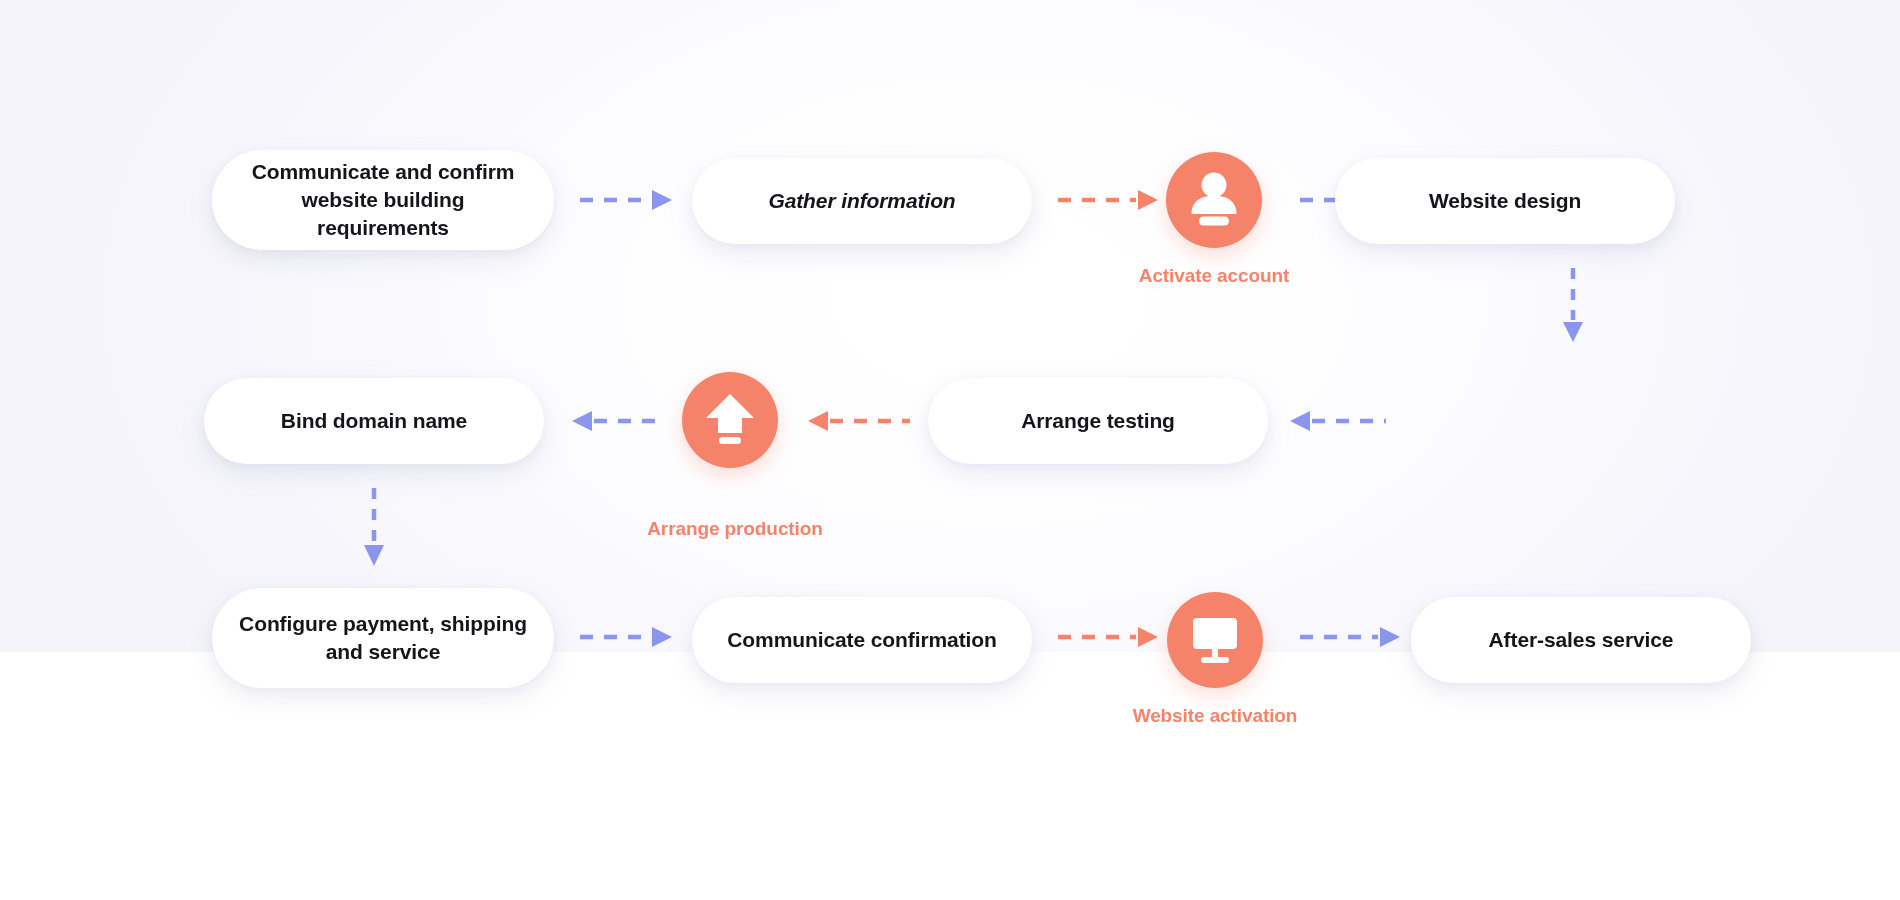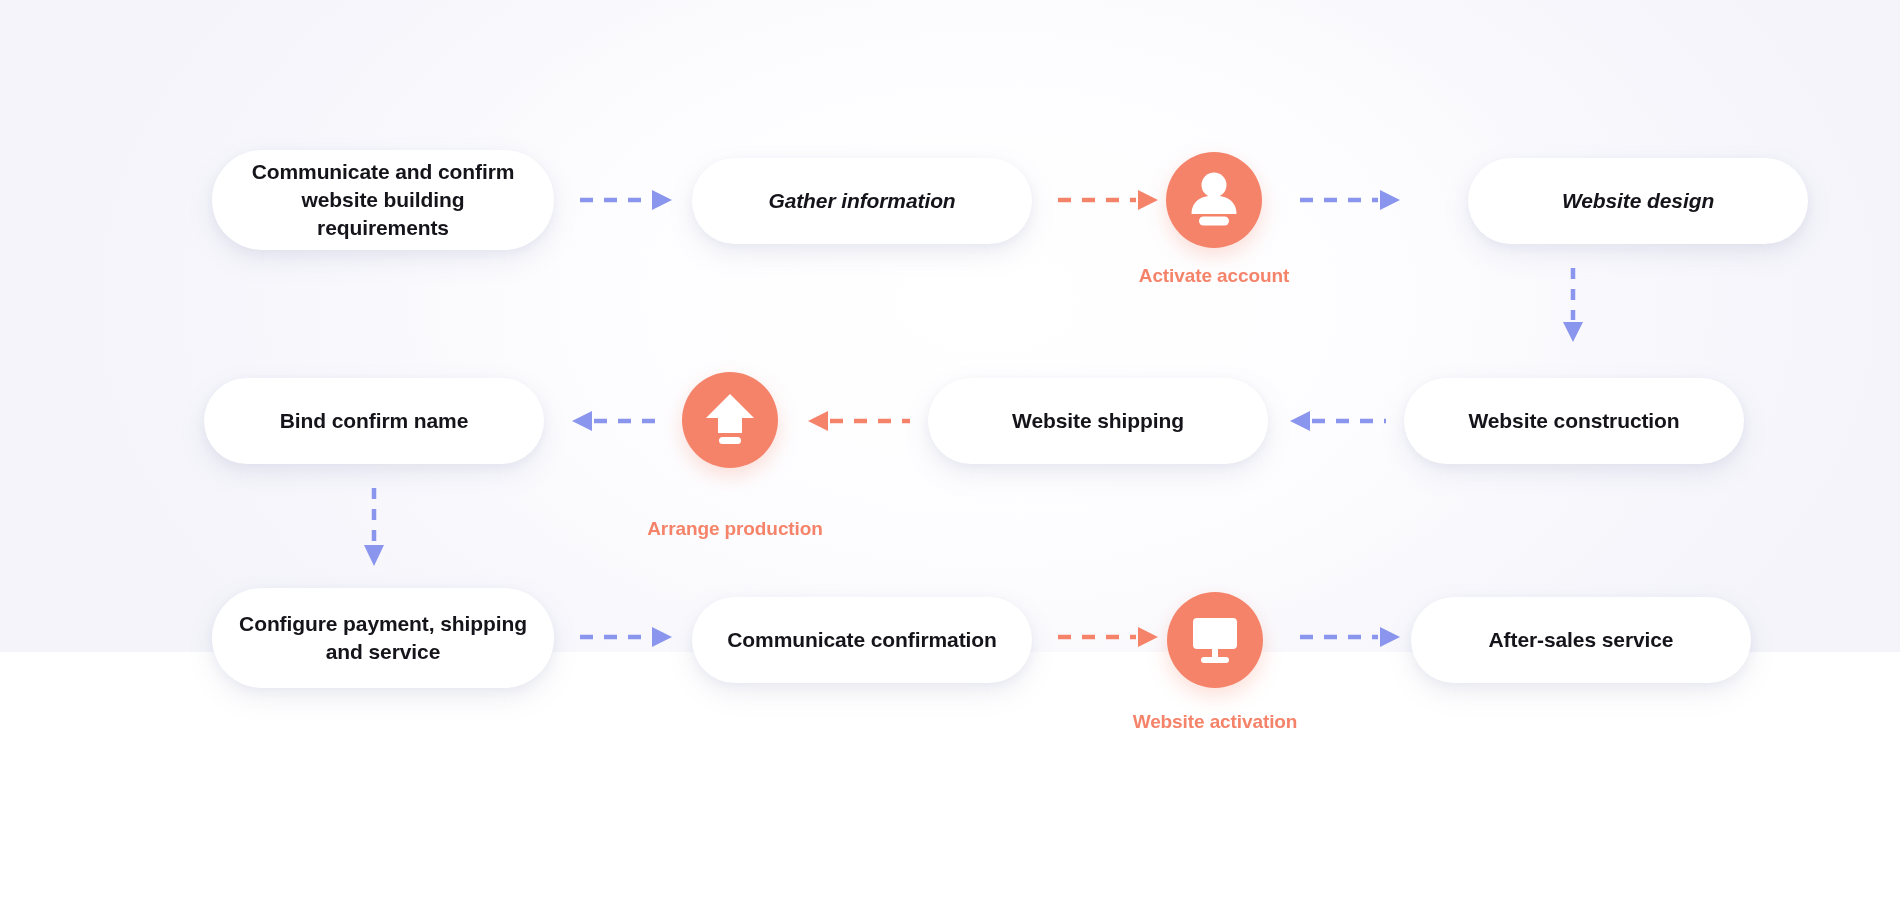--- a/index.html
+++ b/index.html
@@ -116,33 +116,33 @@
     <span>Activate account</span>
   </div>
 
   <div class="arrow-h" style="left:1300px; top:188px; width:110px; height:24px;">
     <svg width="110" height="24" viewBox="0 0 110 24">
       <line x1="0" y1="12" x2="78" y2="12" stroke="#8a95ee" stroke-width="4.5" stroke-dasharray="13 11" stroke-linecap="butt"></line>
       <path d="M80 2 L100 12 L80 22 Z" fill="#8a95ee"></path>
     </svg>
   </div>
 
-  <div class="card" style="left:1468px; top:158px; width:340px; height:86px;font-style:italic;">
+  <div class="card" style="left:1335px; top:158px; width:340px; height:86px;">
     <span class="card-text">Website design</span>
   </div>
 
   <div class="arrow-v" style="left:1561px; top:268px; width:24px; height:80px;">
     <svg width="24" height="80" viewBox="0 0 24 80">
       <line x1="12" y1="0" x2="12" y2="52" stroke="#8a95ee" stroke-width="4.5" stroke-dasharray="11 10" stroke-linecap="butt"></line>
       <path d="M2 54 L22 54 L12 74 Z" fill="#8a95ee"></path>
     </svg>
   </div>
 
   <div class="card" style="left:204px; top:378px; width:340px; height:86px;">
-    <span class="card-text">Bind confirm name</span>
+    <span class="card-text">Bind domain name</span>
   </div>
 
   <div class="arrow-h" style="left:562px; top:409px; width:110px; height:24px;">
     <svg width="110" height="24" viewBox="0 0 110 24">
       <line x1="32" y1="12" x2="104" y2="12" stroke="#8a95ee" stroke-width="4.5" stroke-dasharray="13 11" stroke-linecap="butt"></line>
       <path d="M30 2 L10 12 L30 22 Z" fill="#8a95ee"></path>
     </svg>
   </div>
 
   <div class="node" style="left:682px; top:372px; background:#f5836a;">
@@ -158,33 +158,30 @@
   </div>
 
   <div class="arrow-h" style="left:798px; top:409px; width:115px; height:24px;">
     <svg width="115" height="24" viewBox="0 0 115 24">
       <line x1="32" y1="12" x2="112" y2="12" stroke="#f5836a" stroke-width="4.5" stroke-dasharray="13 11" stroke-linecap="butt"></line>
       <path d="M30 2 L10 12 L30 22 Z" fill="#f5836a"></path>
     </svg>
   </div>
 
   <div class="card" style="left:928px; top:378px; width:340px; height:86px;">
-    <span class="card-text">Website shipping</span>
+    <span class="card-text">Arrange testing</span>
   </div>
 
   <div class="arrow-h" style="left:1280px; top:409px; width:110px; height:24px;">
     <svg width="110" height="24" viewBox="0 0 110 24">
       <line x1="32" y1="12" x2="106" y2="12" stroke="#8a95ee" stroke-width="4.5" stroke-dasharray="13 11" stroke-linecap="butt"></line>
       <path d="M30 2 L10 12 L30 22 Z" fill="#8a95ee"></path>
     </svg>
   </div>
 
-  <div class="card" style="left:1404px; top:378px; width:340px; height:86px;">
-    <span class="card-text">Website construction</span>
-  </div>
 
   <div class="arrow-v" style="left:362px; top:488px; width:24px; height:84px;">
     <svg width="24" height="84" viewBox="0 0 24 84">
       <line x1="12" y1="0" x2="12" y2="55" stroke="#8a95ee" stroke-width="4.5" stroke-dasharray="11 10" stroke-linecap="butt"></line>
       <path d="M2 57 L22 57 L12 78 Z" fill="#8a95ee"></path>
     </svg>
   </div>
 
   <div class="card" style="left:212px; top:588px; width:342px; height:100px;">
     <span class="card-text">Configure payment, shipping
@@ -211,21 +208,21 @@
 
   <div class="node" style="left:1167px; top:592px; background:#f5836a;">
     <span>
       <svg width="56" height="52" viewBox="0 0 56 52">
         <rect x="6" y="4" width="44" height="31" rx="4" fill="#ffffff"></rect>
         <rect x="25" y="35" width="6" height="8" fill="#ffffff"></rect>
         <rect x="14" y="43" width="28" height="6" rx="3" fill="#ffffff"></rect>
       </svg>
     </span>
   </div>
-  <div class="node-label" style="left:1215px; top:705px; color:#f5836a;margin-top:6px;">
+  <div class="node-label" style="left:1215px; top:705px; color:#f5836a;">
     <span>Website activation</span>
   </div>
 
   <div class="arrow-h" style="left:1300px; top:625px; width:110px; height:24px;">
     <svg width="110" height="24" viewBox="0 0 110 24">
       <line x1="0" y1="12" x2="78" y2="12" stroke="#8a95ee" stroke-width="4.5" stroke-dasharray="13 11" stroke-linecap="butt"></line>
       <path d="M80 2 L100 12 L80 22 Z" fill="#8a95ee"></path>
     </svg>
   </div>
 

